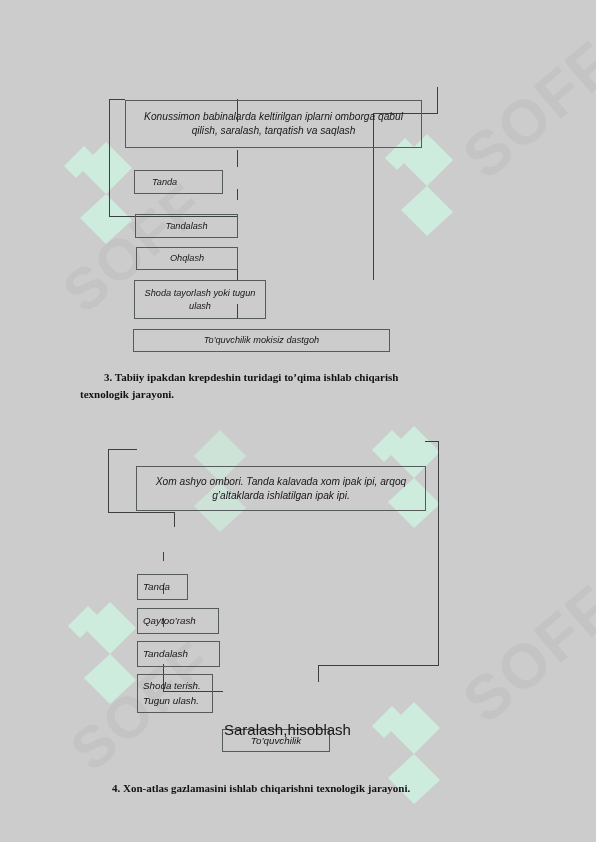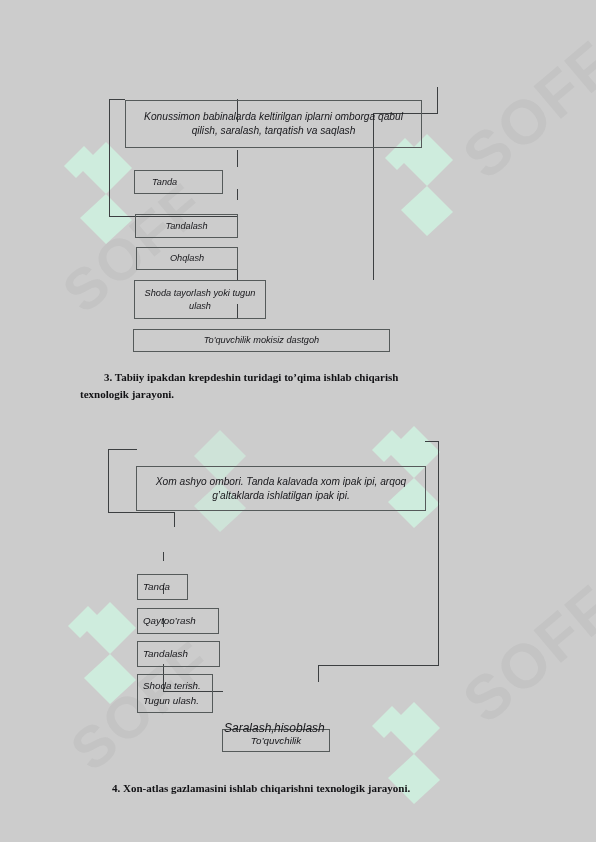--- a/index.html
+++ b/index.html
@@ -80,22 +80,21 @@
     position: absolute;
     background: #3c3f41;
     z-index: 2;
   }
   .edge.h { height: 1px; }
   .edge.v { width: 1px; }
 
   .plain-label {
     position: absolute;
     font-family: "Liberation Sans", sans-serif;
-    font-style: italic;
-    font-size: 12px;
+    font-size: 15px;
     color: #16161a;
     white-space: nowrap;
     z-index: 4;
   }
   .overlap-a { position: relative; }
   .overlap-b { position: relative; left: -4px; }
 
   
   .caption {
     position: absolute;

